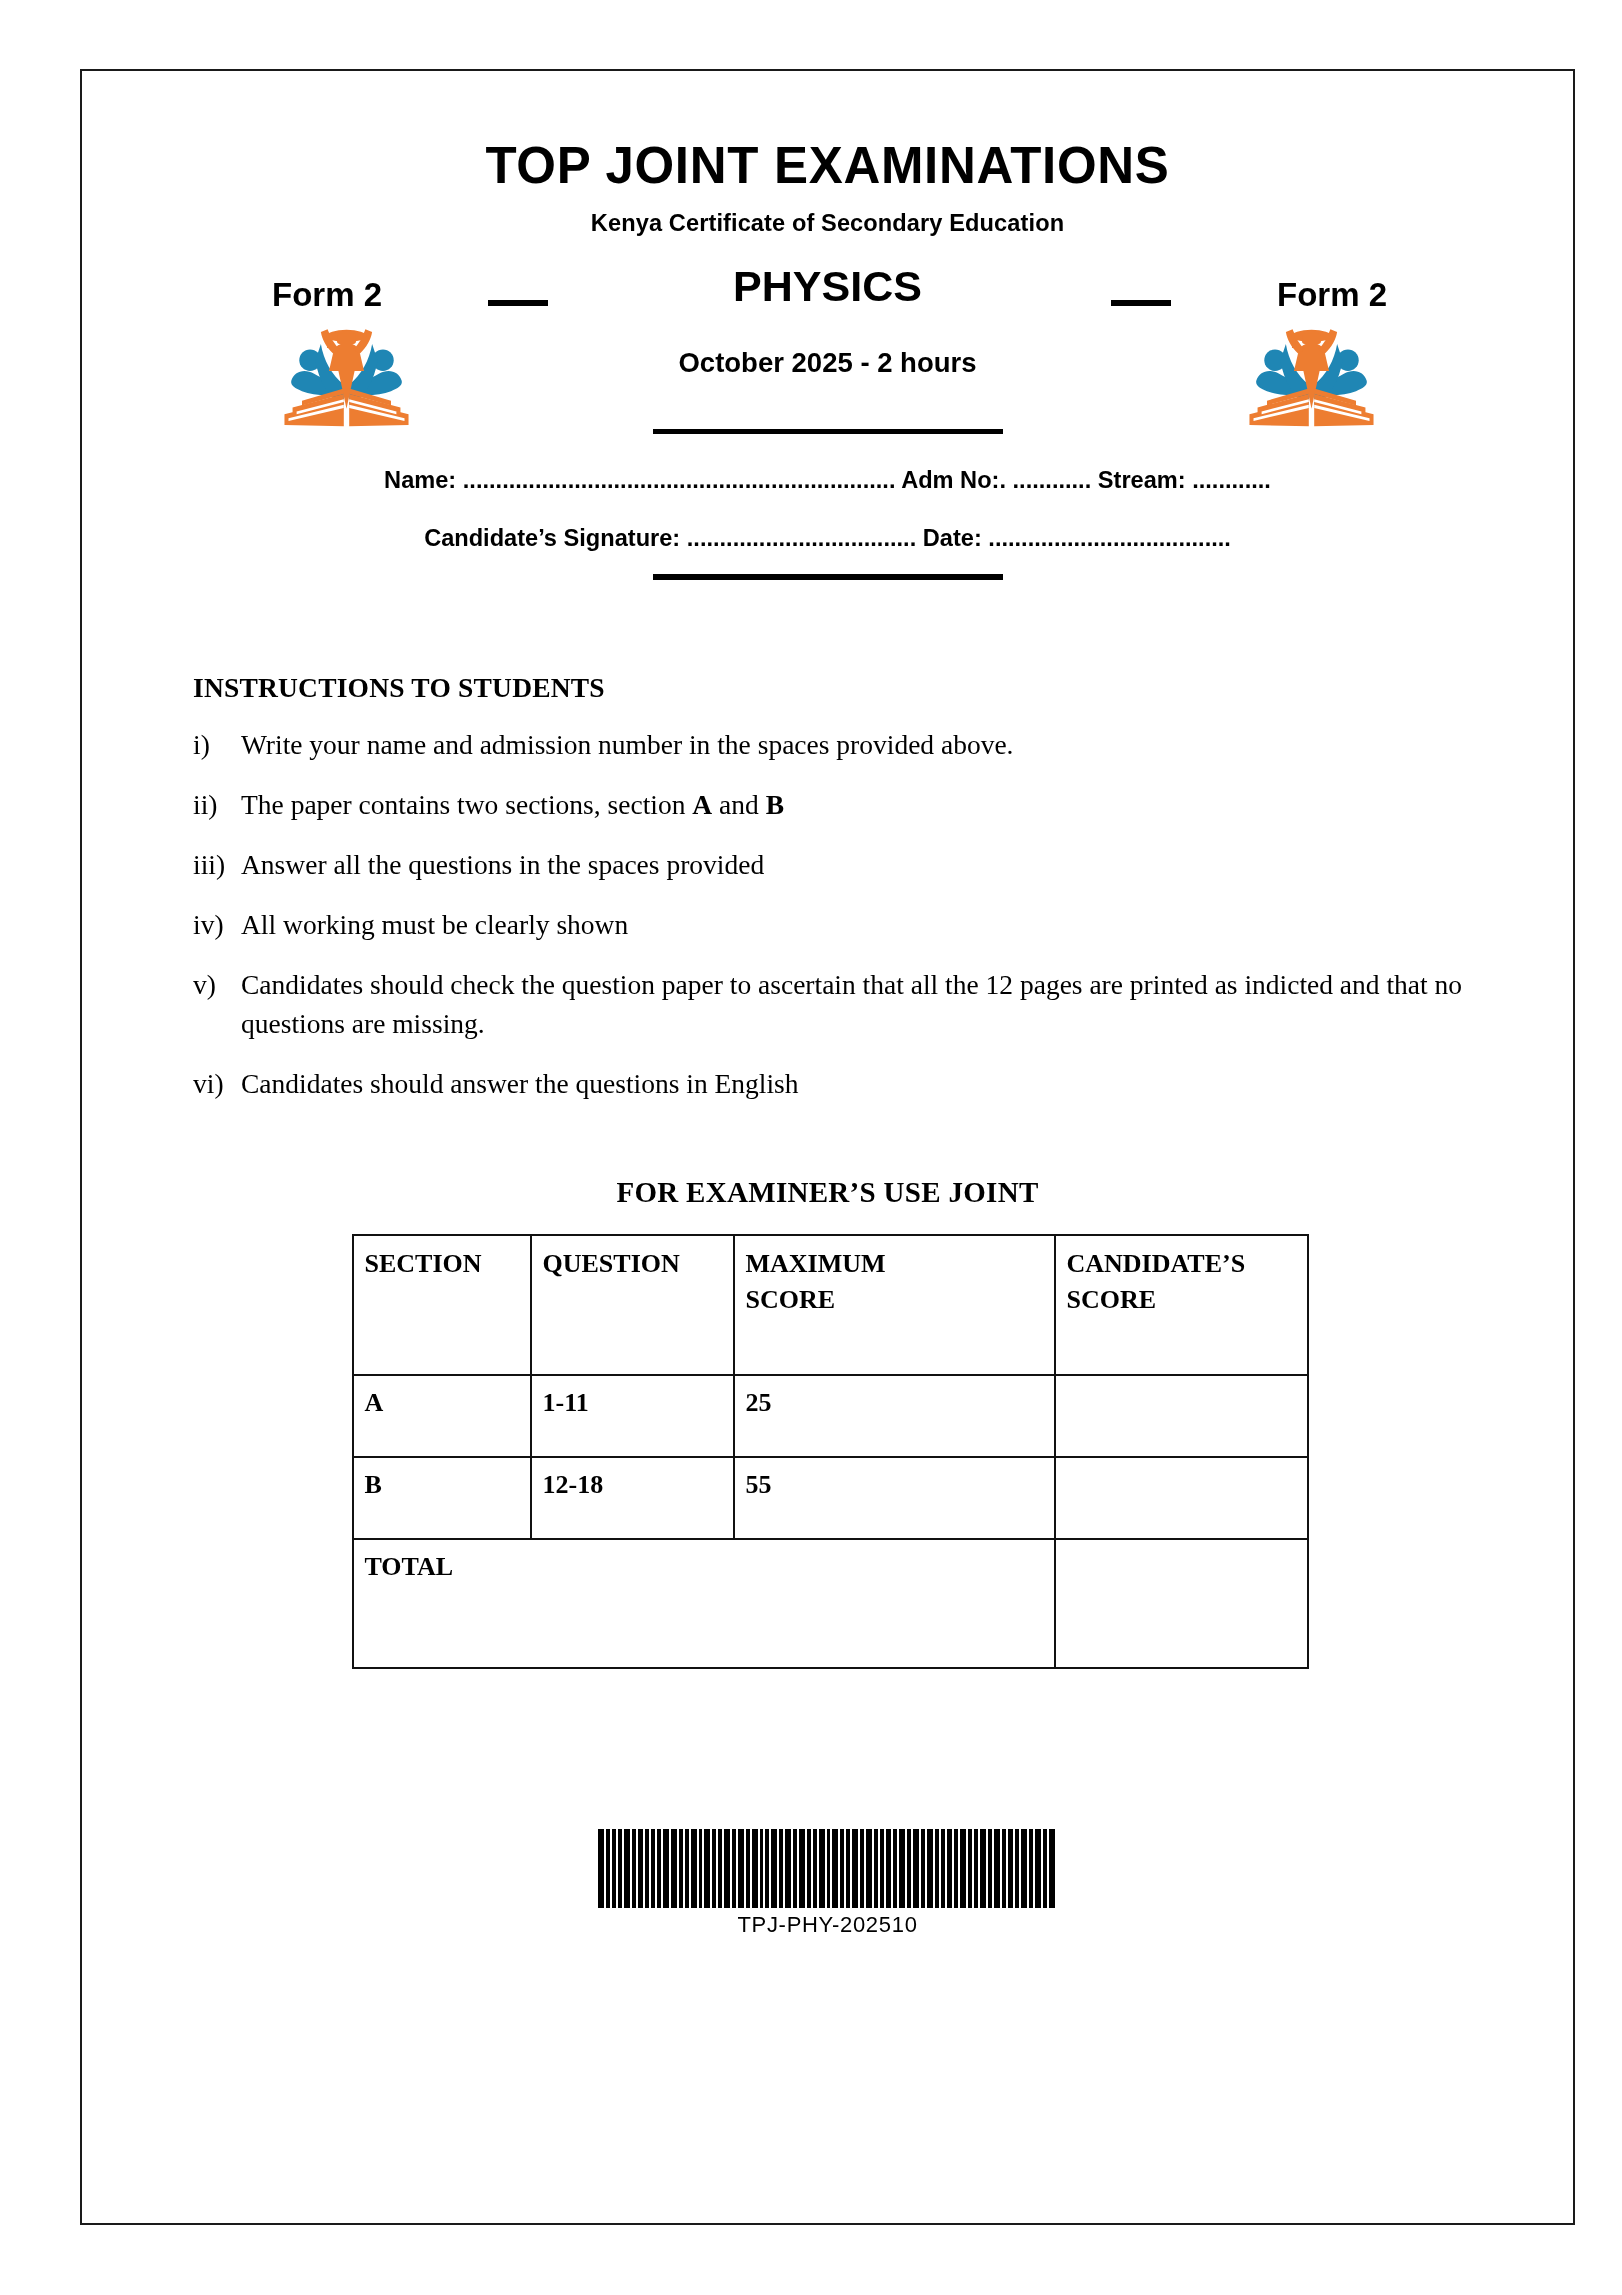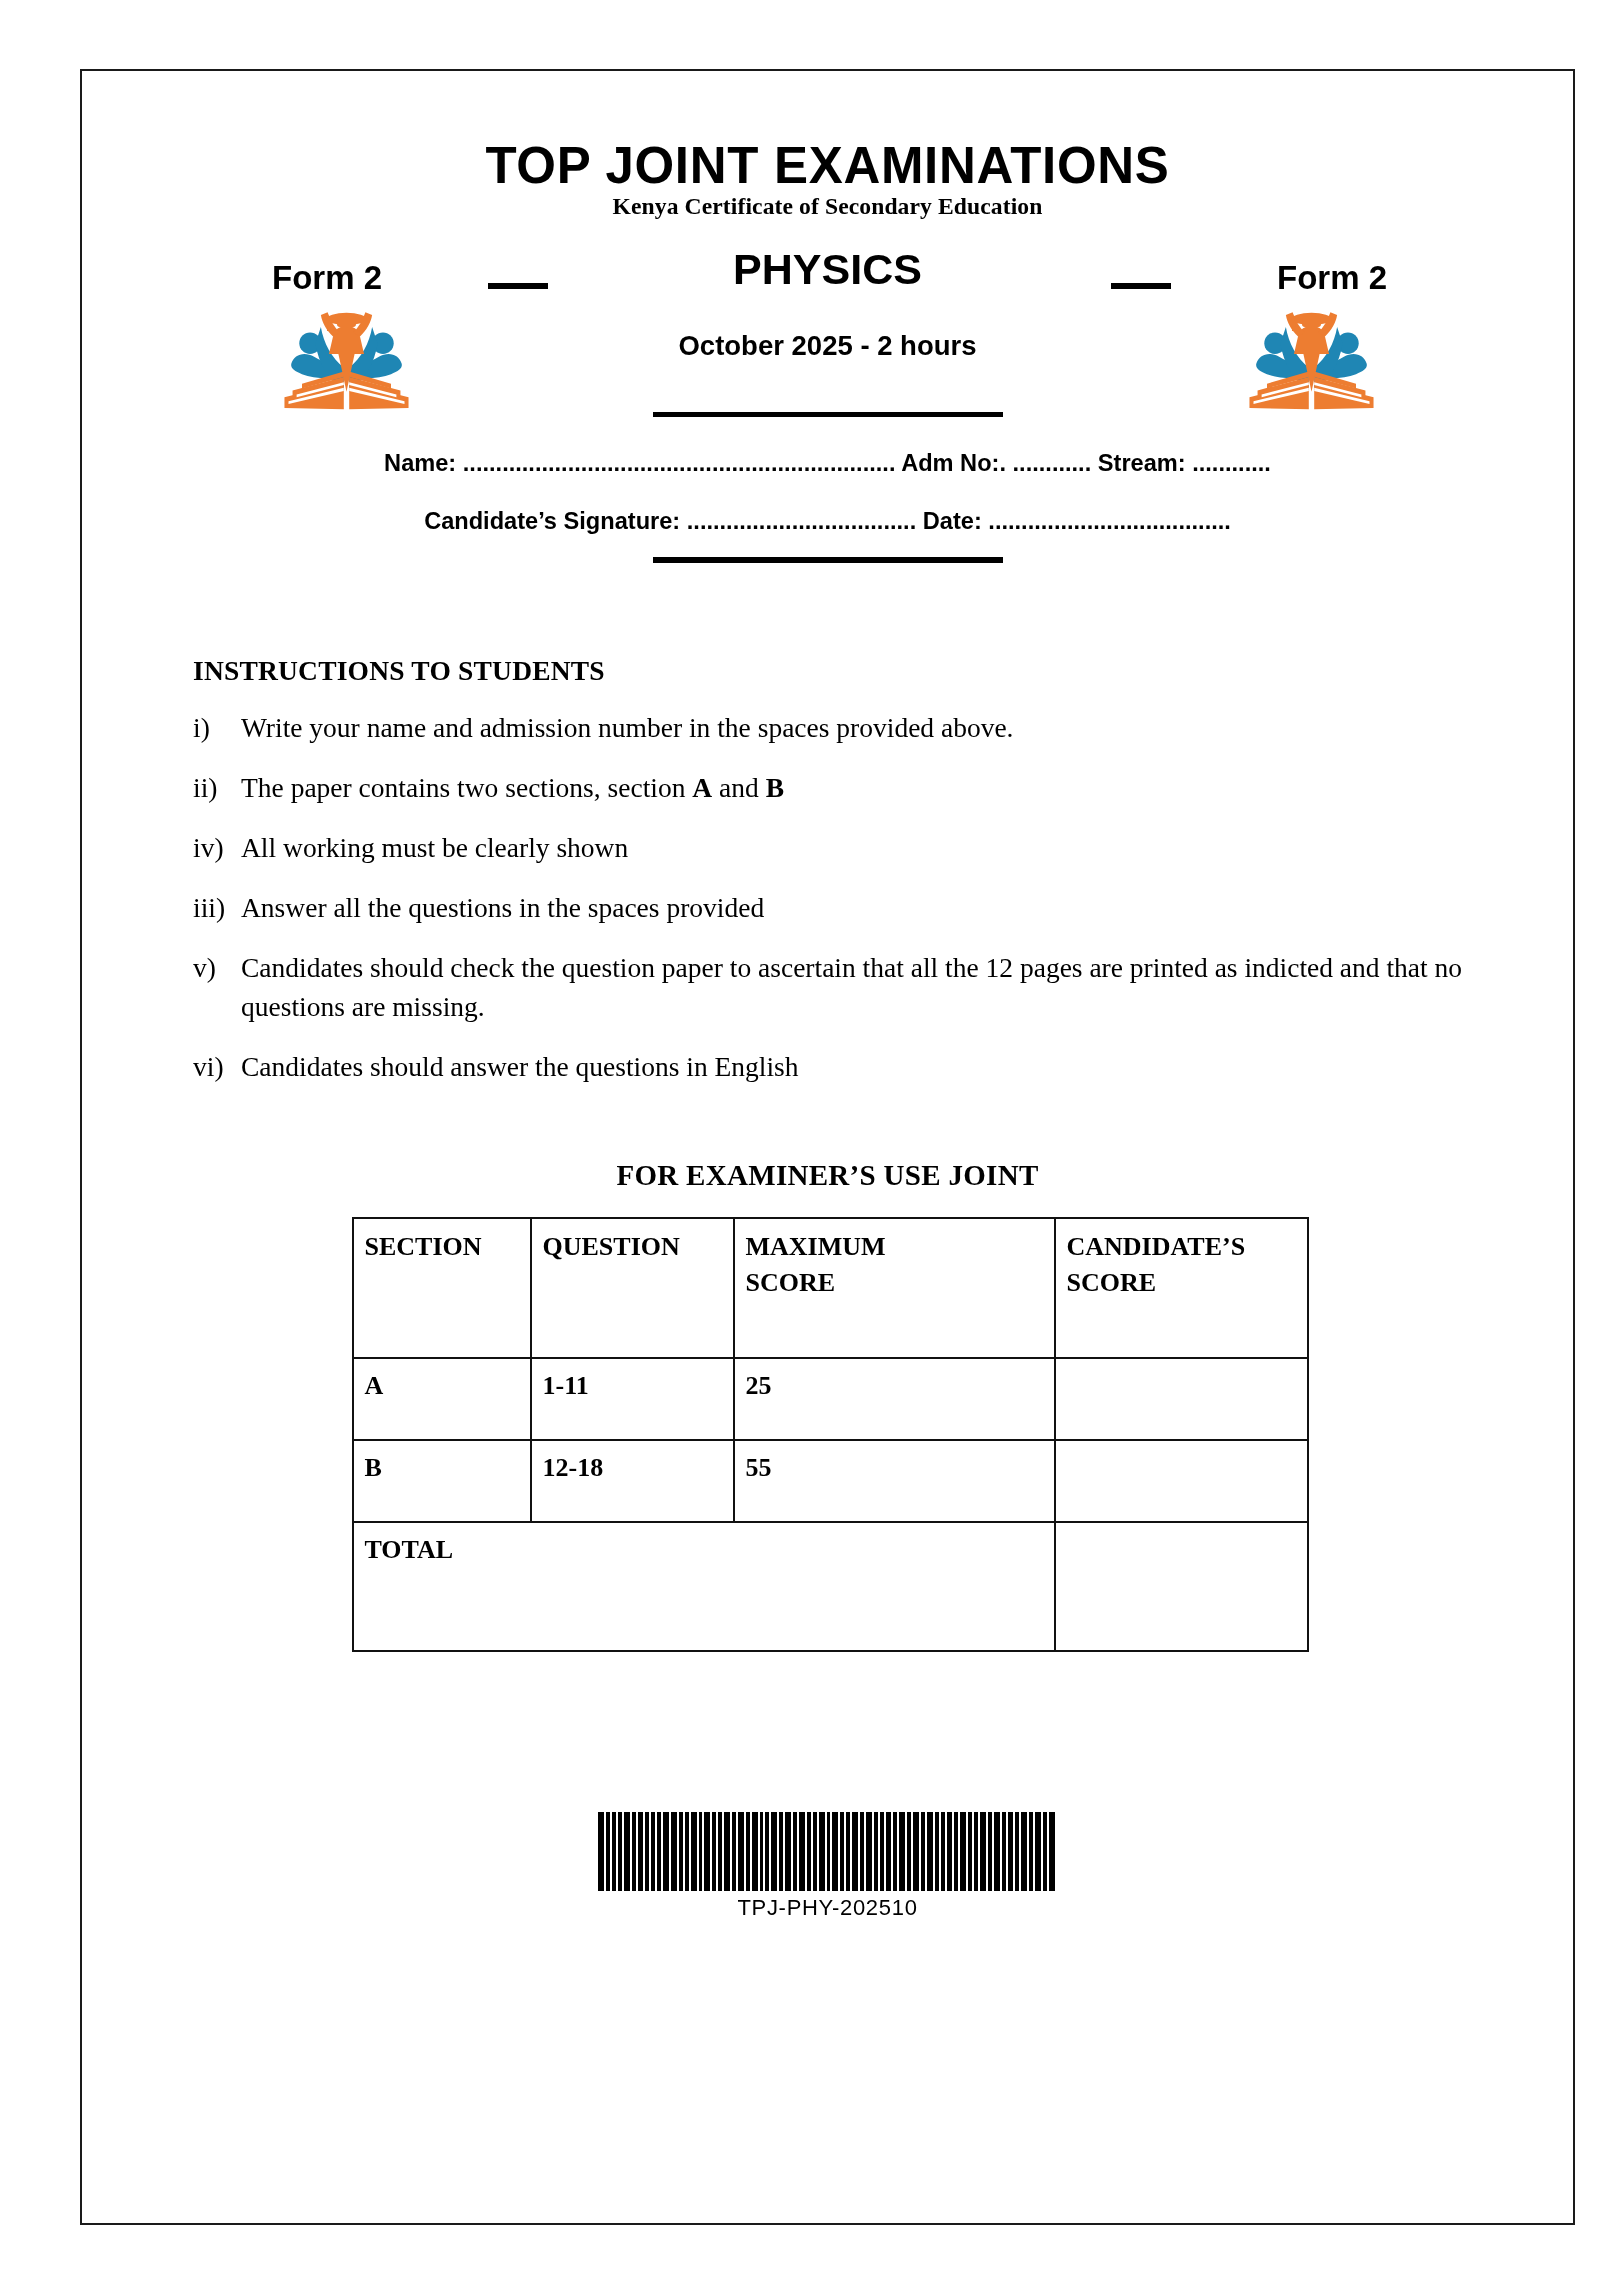--- a/index.html
+++ b/index.html
@@ -39,24 +39,24 @@
     padding-top: 69px;
   }
   .exam-title {
     font-family: "Liberation Sans", sans-serif;
     font-weight: bold;
     font-size: 51px;
     letter-spacing: 0.7px;
     line-height: 1.0;
   }
   .exam-subtitle {
-    font-family: Liberation Serif, serif;
+    font-family: Liberation Sans, sans-serif;
     font-weight: bold;
     font-size: 23.6px;
-    margin-top: 2px;
+    margin-top: 19px;
     letter-spacing: 0.1px;
     text-align: center;
   }
 
   
   .subject-band {
     position: relative;
     margin-top: 25px;
     height: 164px;
   }
@@ -339,27 +339,27 @@
           <span class="instr-marker">i)</span>
           <span class="instr-text">Write your name and admission number in the spaces provided above.</span>
         </div>
 
         <div class="instr-item">
           <span class="instr-marker">ii)</span>
           <span class="instr-text"><span>The paper contains two sections, section </span><b>A</b><span> and </span><b>B</b></span>
         </div>
 
         <div class="instr-item">
+          <span class="instr-marker">iii)</span>
+          <span class="instr-text">Answer all the questions in the spaces provided</span>
+        </div>
+
+        <div class="instr-item">
           <span class="instr-marker">iv)</span>
           <span class="instr-text">All working must be clearly shown</span>
-        </div>
-
-        <div class="instr-item">
-          <span class="instr-marker">iii)</span>
-          <span class="instr-text">Answer all the questions in the spaces provided</span>
         </div>
 
         <div class="instr-item">
           <span class="instr-marker">v)</span>
           <span class="instr-text">Candidates should check the question paper to ascertain that all the 12 pages are printed as indicted and that no questions are missing.</span>
         </div>
 
         <div class="instr-item">
           <span class="instr-marker">vi)</span>
           <span class="instr-text">Candidates should answer the questions in English</span>

